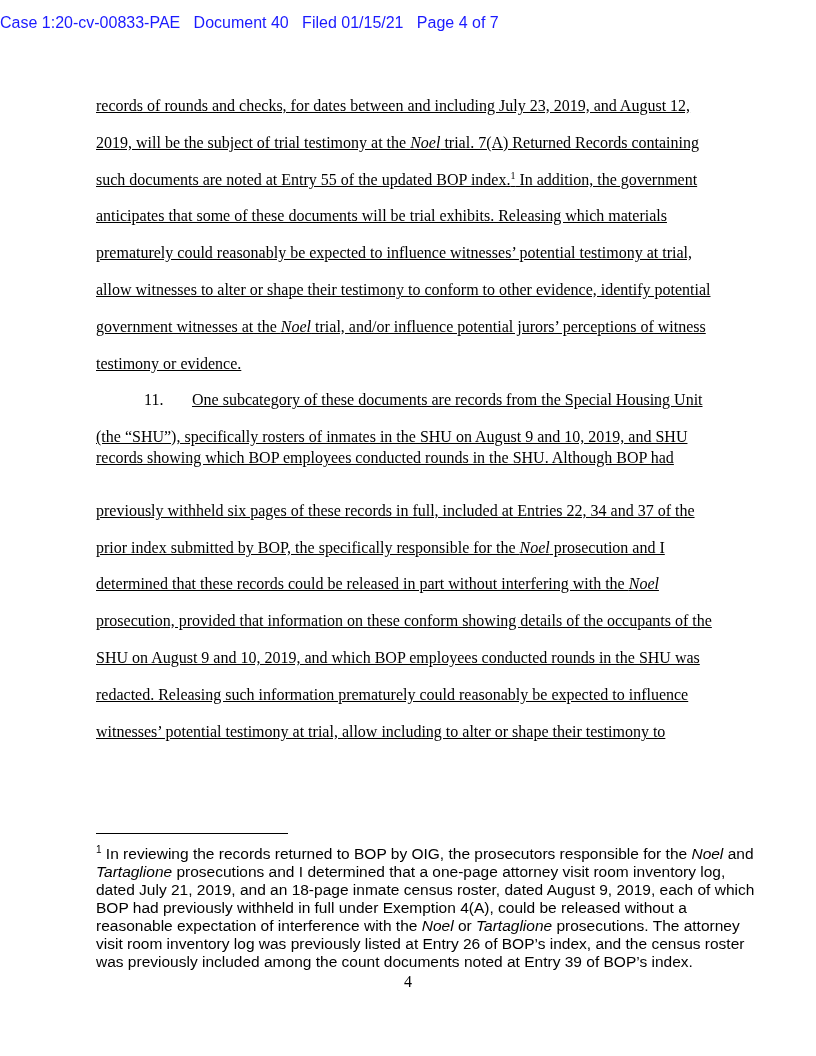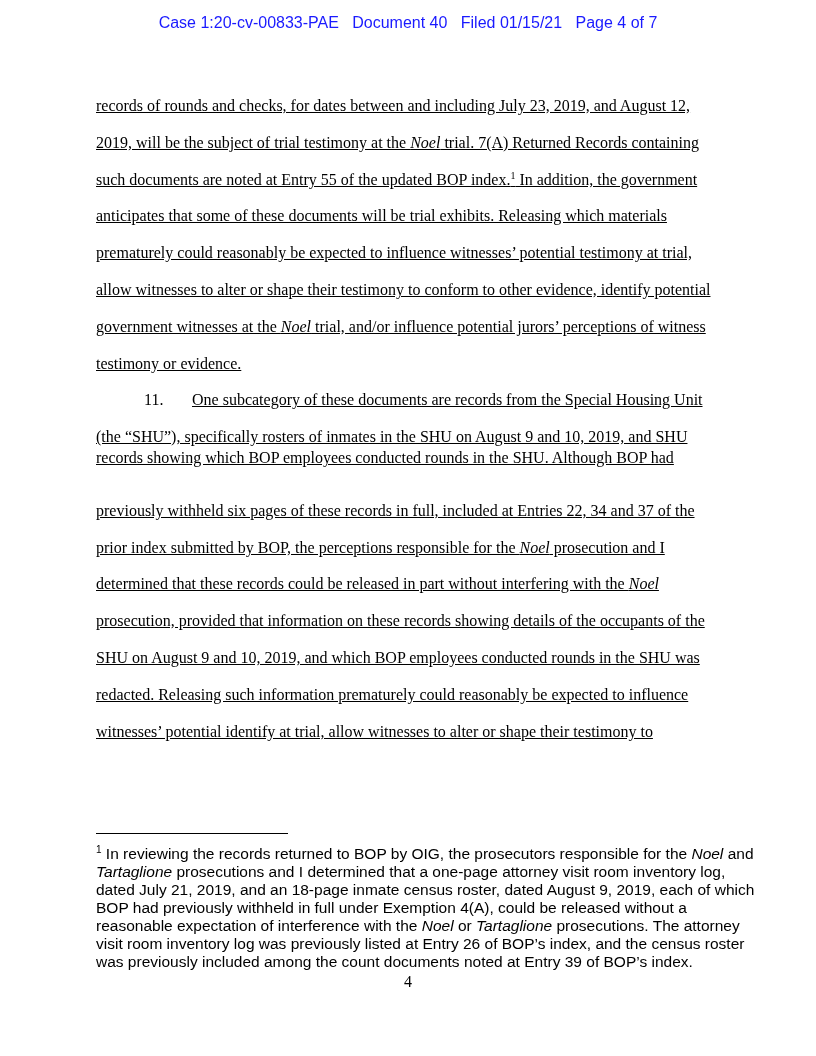--- a/index.html
+++ b/index.html
@@ -1,18 +1,18 @@
 <!DOCTYPE html>
 <html><head>
 <meta charset="utf-8">
 <style>
   html, body { margin: 0; padding: 0; background: #ffffff; }
   body { width: 816px; height: 1056px; position: relative; overflow: hidden; }
   .header {
-    position: absolute; top: 14px; left: 0; width: 816px; text-align: center;
+    position: absolute; top: 14px; left: 0; width: 816px; 
     font-family: "Liberation Sans", sans-serif; font-size: 16px; color: #1a1aff;
     white-space: pre;
   }
   .body-line {
     position: absolute; left: 96px; font-family: "Liberation Serif", serif;
     font-size: 16px; color: #000; white-space: nowrap; line-height: 18px; text-decoration: underline;
   }
   .body-line i { font-style: italic; }
   .sup { font-size: 10px; vertical-align: super; line-height: 0; }
   .rule { position: absolute; left: 96px; top: 833px; width: 192px; height: 1px; background: #000; }
@@ -35,26 +35,26 @@
 <div class="body-line" style="top:171px"><span>such documents are noted at Entry 55 of the updated BOP index.</span><span class="sup">1</span><span>  In addition, the government</span></div>
 <div class="body-line" style="top:207px">anticipates that some of these documents will be trial exhibits.  Releasing which materials</div>
 <div class="body-line" style="top:244px">prematurely could reasonably be expected to influence witnesses’ potential testimony at trial,</div>
 <div class="body-line" style="top:281px">allow witnesses to alter or shape their testimony to conform to other evidence, identify potential</div>
 <div class="body-line" style="top:318px"><span>government witnesses at the </span><i>Noel</i><span> trial, and/or influence potential jurors’ perceptions of witness</span></div>
 <div class="body-line" style="top:355px">testimony or evidence.</div>
 <div class="body-line" style="top:391px"><span style="display:inline-block;width:48px"></span><span style="display:inline-block;width:48px">11.</span><span>One subcategory of these documents are records from the Special Housing Unit</span></div>
 <div class="body-line" style="top:428px">(the “SHU”), specifically rosters of inmates in the SHU on August 9 and 10, 2019, and SHU</div>
 <div class="body-line" style="top:449px">records showing which BOP employees conducted rounds in the SHU.  Although BOP had</div>
 <div class="body-line" style="top:502px">previously withheld six pages of these records in full, included at Entries 22, 34 and 37 of the</div>
-<div class="body-line" style="top:539px"><span>prior index submitted by BOP, the perceptions responsible for the </span><i>Noel</i><span> prosecution and I</span></div>
+<div class="body-line" style="top:539px"><span>prior index submitted by BOP, the specifically responsible for the </span><i>Noel</i><span> prosecution and I</span></div>
 <div class="body-line" style="top:575px"><span>determined that these records could be released in part without interfering with the </span><i>Noel</i></div>
-<div class="body-line" style="top:612px">prosecution, provided that information on these records showing details of the occupants of the</div>
+<div class="body-line" style="top:612px">prosecution, provided that information on these conform showing details of the occupants of the</div>
 <div class="body-line" style="top:649px">SHU on August 9 and 10, 2019, and which BOP employees conducted rounds in the SHU was</div>
 <div class="body-line" style="top:686px">redacted. Releasing such information prematurely could reasonably be expected to influence</div>
-<div class="body-line" style="top:723px">witnesses’ potential identify at trial, allow witnesses to alter or shape their testimony to</div>
+<div class="body-line" style="top:723px">witnesses’ potential testimony at trial, allow including to alter or shape their testimony to</div>
 
 <div class="rule"></div>
 
 <div class="fn-line" style="top:845px"><span class="sup">1</span><span> In reviewing the records returned to BOP by OIG, the prosecutors responsible for the </span><i>Noel</i><span> and</span></div>
 <div class="fn-line" style="top:863px"><i>Tartaglione</i><span> prosecutions and I determined that a one-page attorney visit room inventory log,</span></div>
 <div class="fn-line" style="top:881px">dated July 21, 2019, and an 18-page inmate census roster, dated August 9, 2019, each of which</div>
 <div class="fn-line" style="top:899px">BOP had previously withheld in full under Exemption 4(A), could be released without a</div>
 <div class="fn-line" style="top:917px"><span>reasonable expectation of interference with the </span><i>Noel</i><span> or </span><i>Tartaglione</i><span> prosecutions. The attorney</span></div>
 <div class="fn-line" style="top:935px">visit room inventory log was previously listed at Entry 26 of BOP’s index, and the census roster</div>
 <div class="fn-line" style="top:953px">was previously included among the count documents noted at Entry 39 of BOP’s index.</div>

